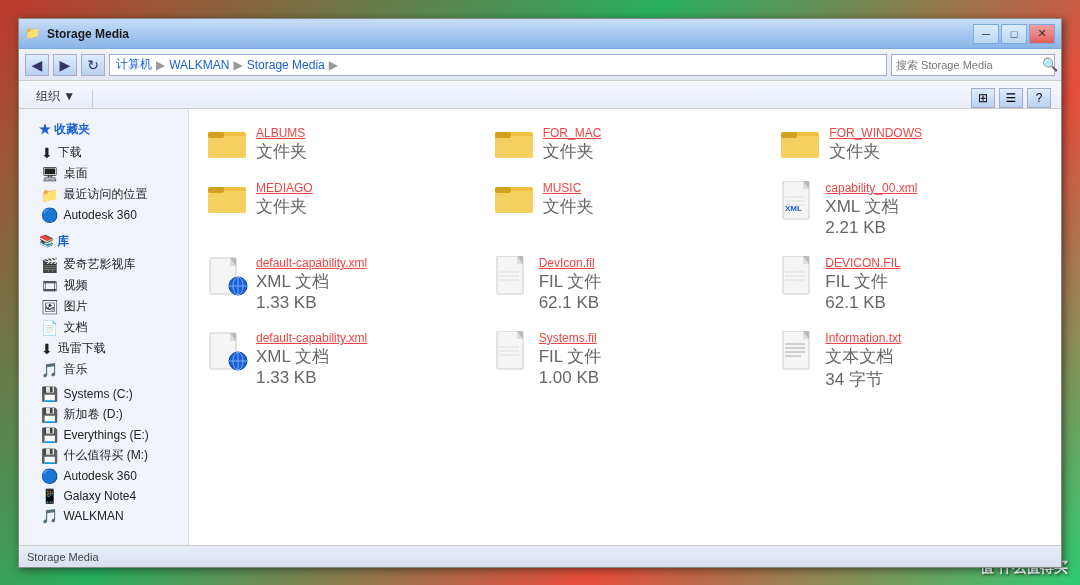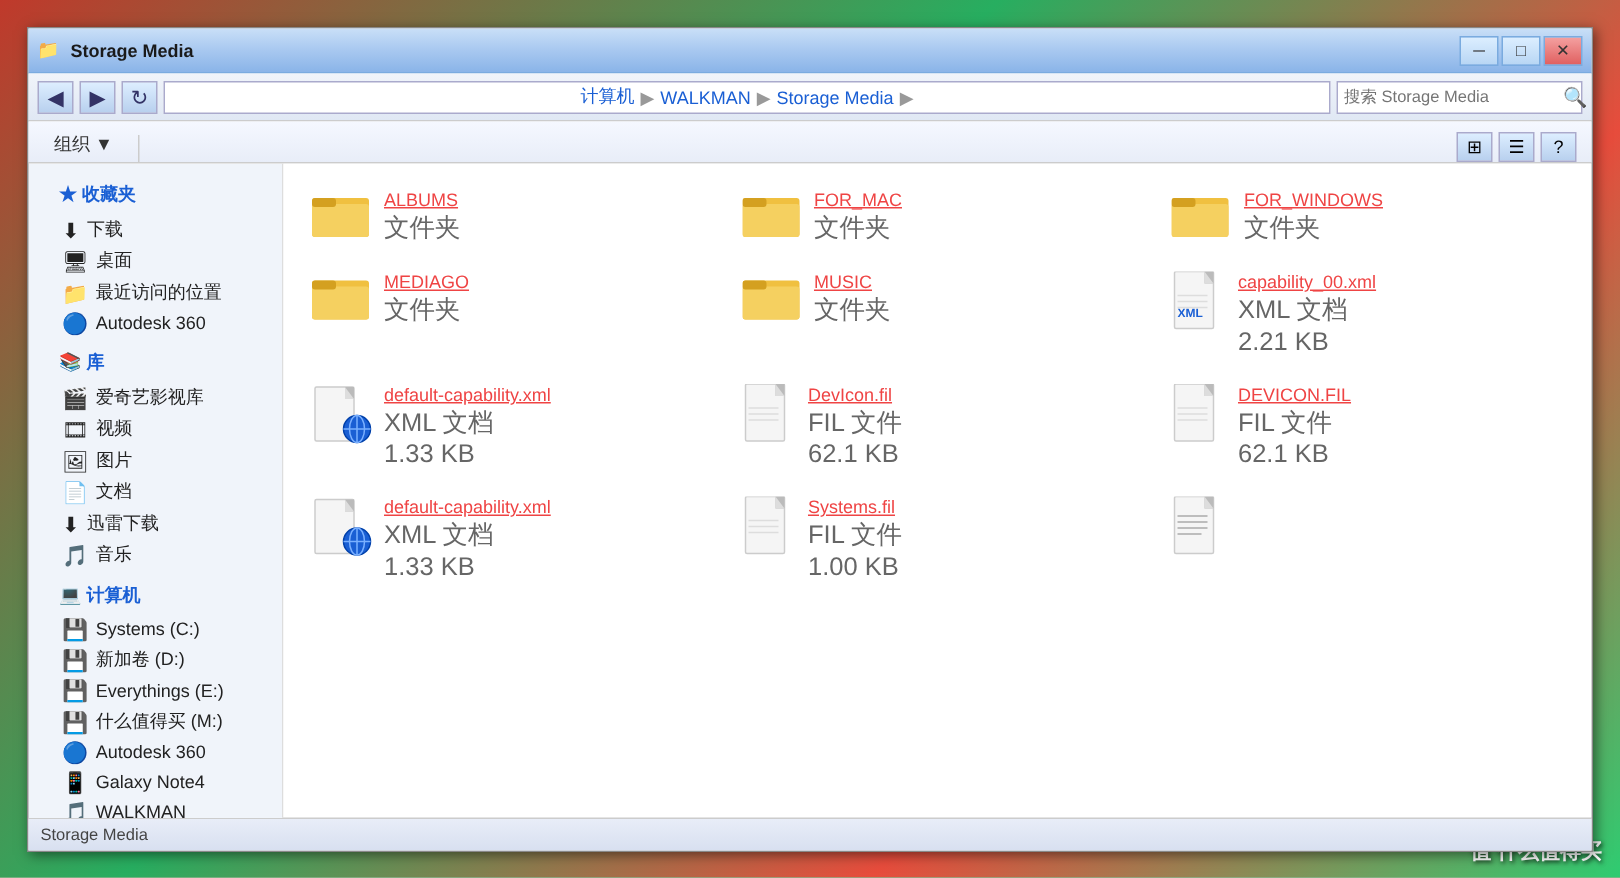--- a/index.html
+++ b/index.html
@@ -96,21 +96,20 @@
       flex: 1;
       height: 22px;
       background: white;
       border: 1px solid #aac;
       display: flex;
       align-items: center;
       padding: 0 6px;
       font-size: 12px;
       color: #333;
       gap: 4px;
-      justify-content: center;
     }
     .breadcrumb-sep { color: #999; }
     .breadcrumb-link { color: #1a5fd4; cursor: pointer; }
     .search-box {
       width: 164px;
       height: 22px;
       border: 1px solid #aac;
       background: white;
       display: flex;
       align-items: center;
@@ -345,21 +344,20 @@
             <span>迅雷下载</span>
           </div>
           <div class="sidebar-item">
             <span class="sidebar-item-icon">🎵</span>
             <span>音乐</span>
           </div>
         </div>
       </div>
 
       <div class="sidebar-section">
-        <div class="sidebar-section-header">💻 计算机</div>
         <div class="sidebar-section-content">
           <div class="sidebar-item">
             <span class="sidebar-item-icon">💾</span>
             <span>Systems (C:)</span>
           </div>
           <div class="sidebar-item">
             <span class="sidebar-item-icon">💾</span>
             <span>新加卷 (D:)</span>
           </div>
           <div class="sidebar-item">
@@ -576,20 +574,25 @@
             <svg viewBox="0 0 36 40" width="36" height="40">
               <rect x="2" y="0" width="26" height="38" rx="1" fill="#f5f5f5" stroke="#ccc" stroke-width="1"></rect>
               <polygon points="22,0 28,0 28,8 22,8" fill="#bbb"></polygon>
               <polygon points="22,0 28,8 22,8" fill="#ddd"></polygon>
               <line x1="4" y1="13" x2="24" y2="13" stroke="#aaa" stroke-width="1"></line>
               <line x1="4" y1="17" x2="24" y2="17" stroke="#aaa" stroke-width="1"></line>
               <line x1="4" y1="21" x2="24" y2="21" stroke="#aaa" stroke-width="1"></line>
               <line x1="4" y1="25" x2="20" y2="25" stroke="#aaa" stroke-width="1"></line>
             </svg>
           </div>
+          <div class="file-info">
+            <div class="file-name">Information.txt</div>
+            <div class="file-meta">文本文档</div>
+            <div class="file-meta">34 字节</div>
+          </div>
         </div>
 
       </div>
     </div>
   </div>
 
   <div class="status-bar">
     <span>Storage Media</span>
   </div>
 

